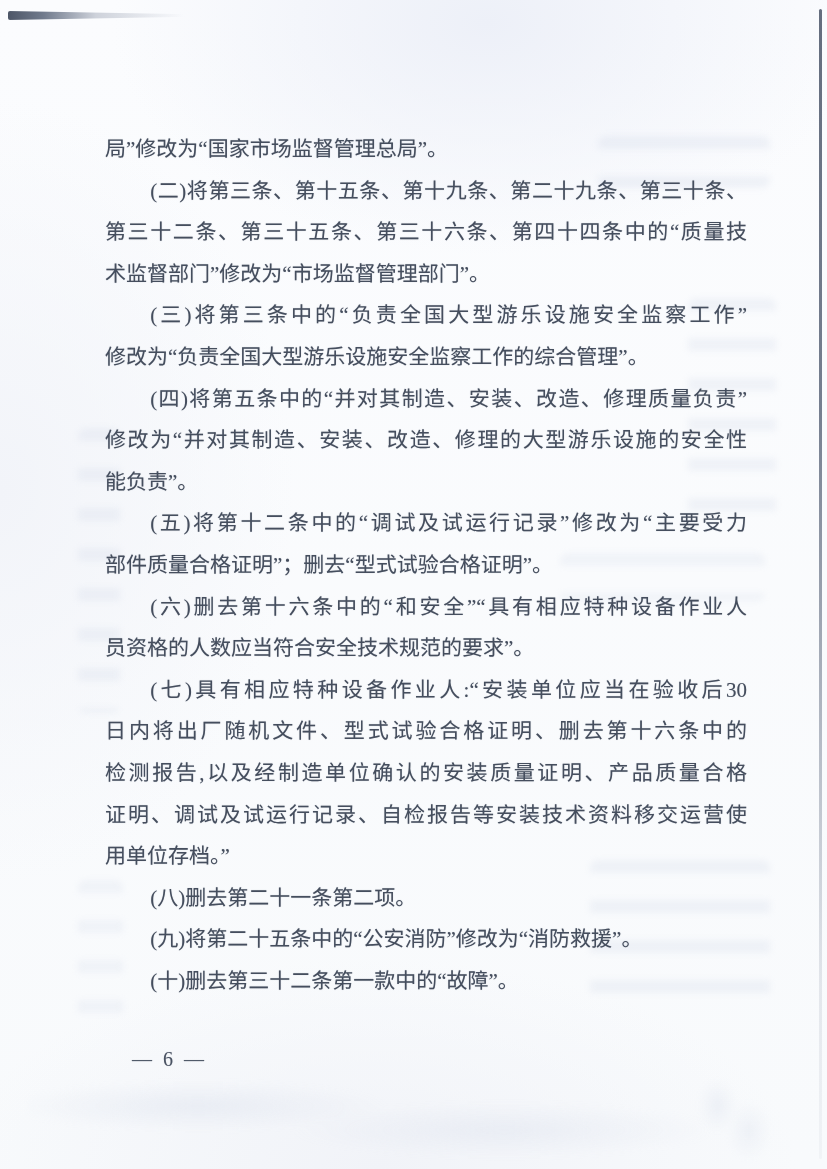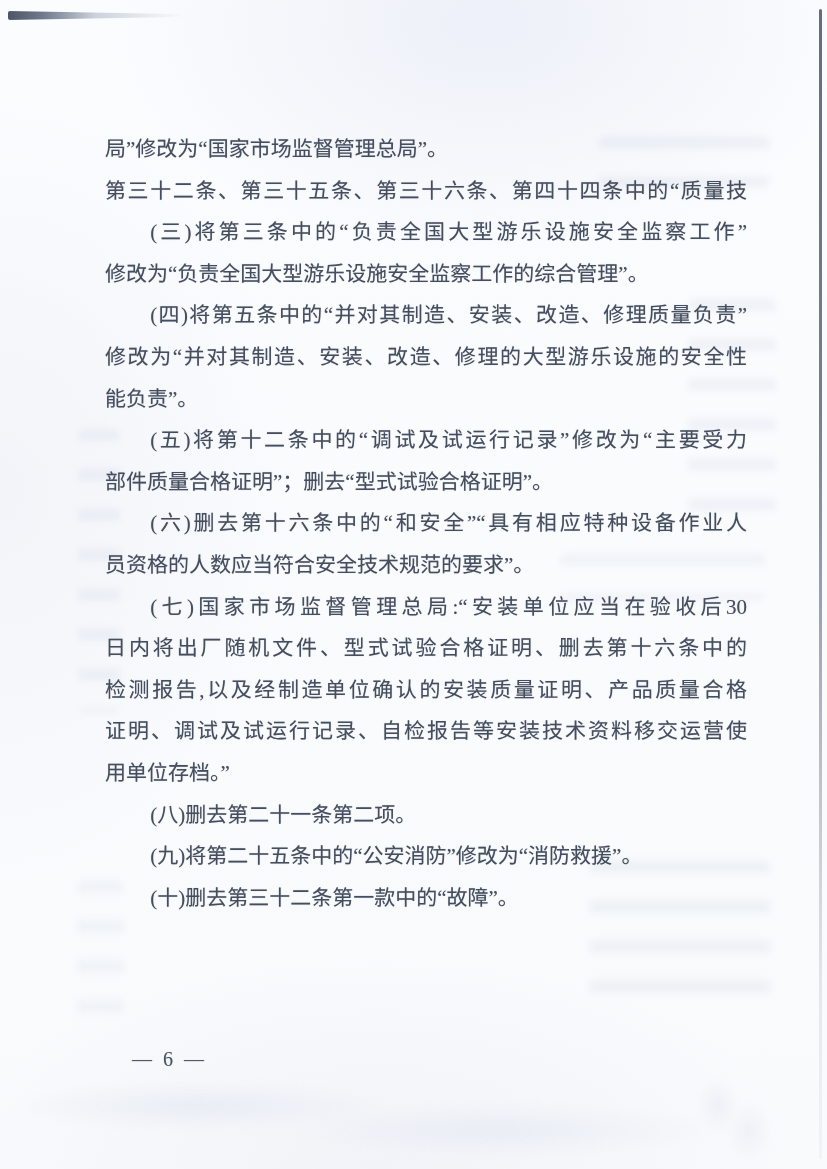--- a/index.html
+++ b/index.html
@@ -75,31 +75,33 @@
   <div class="smudge" style="left:688px;top:298px;width:88px;height:235px;opacity:.45;"></div>
   <div class="smudge" style="left:78px;top:428px;width:42px;height:285px;opacity:.45;"></div>
   <div class="smudge" style="left:560px;top:553px;width:205px;height:48px;opacity:.4;"></div>
   <div class="smudge" style="left:590px;top:860px;width:180px;height:145px;opacity:.45;"></div>
   <div class="smudge" style="left:78px;top:880px;width:45px;height:150px;opacity:.4;"></div>
   <div class="smudge blobby" style="left:28px;top:1082px;width:680px;height:80px;opacity:.55;"></div>
   <div class="smudge blobby" style="left:700px;top:1080px;width:70px;height:85px;opacity:.5;"></div>
 
   <div class="body-text" id="bodyText">
       <div class="line">局”修改为“国家市场监督管理总局”。</div>
+      <div class="line jf ind">(二)将第三条、第十五条、第十九条、第二十九条、第三十条、</div>
       <div class="line jf">第三十二条、第三十五条、第三十六条、第四十四条中的“质量技</div>
+      <div class="line">术监督部门”修改为“市场监督管理部门”。</div>
       <div class="line jf ind">(三)将第三条中的“负责全国大型游乐设施安全监察工作”</div>
       <div class="line">修改为“负责全国大型游乐设施安全监察工作的综合管理”。</div>
       <div class="line jf ind">(四)将第五条中的“并对其制造、安装、改造、修理质量负责”</div>
       <div class="line jf">修改为“并对其制造、安装、改造、修理的大型游乐设施的安全性</div>
       <div class="line">能负责”。</div>
       <div class="line jf ind">(五)将第十二条中的“调试及试运行记录”修改为“主要受力</div>
       <div class="line">部件质量合格证明”；删去“型式试验合格证明”。</div>
       <div class="line jf ind">(六)删去第十六条中的“和安全”“具有相应特种设备作业人</div>
       <div class="line">员资格的人数应当符合安全技术规范的要求”。</div>
-      <div class="line jf ind">(七)国家市场监督管理总局:“安装单位应当在验收后30</div>
+      <div class="line jf ind">(七)具有相应特种设备作业人:“安装单位应当在验收后30</div>
       <div class="line jf">日内将出厂随机文件、型式试验合格证明、删去第十六条中的</div>
       <div class="line jf">检测报告,以及经制造单位确认的安装质量证明、产品质量合格</div>
       <div class="line jf">证明、调试及试运行记录、自检报告等安装技术资料移交运营使</div>
       <div class="line">用单位存档。”</div>
       <div class="line ind">(八)删去第二十一条第二项。</div>
       <div class="line ind">(九)将第二十五条中的“公安消防”修改为“消防救援”。</div>
       <div class="line ind">(十)删去第三十二条第一款中的“故障”。</div>
     </div>
 
   <div class="page-number">— 6 —</div>

